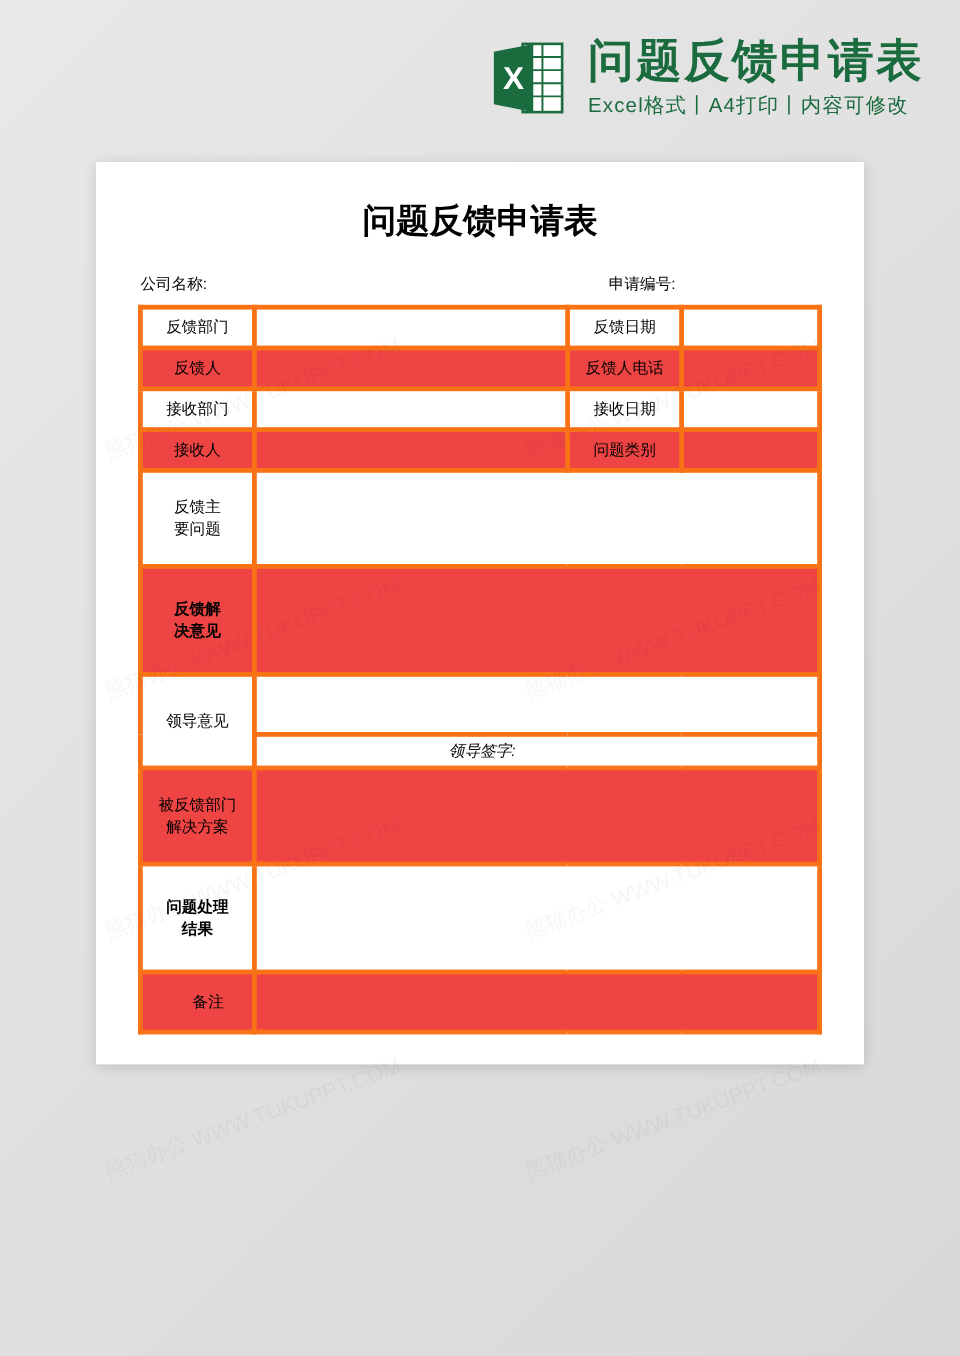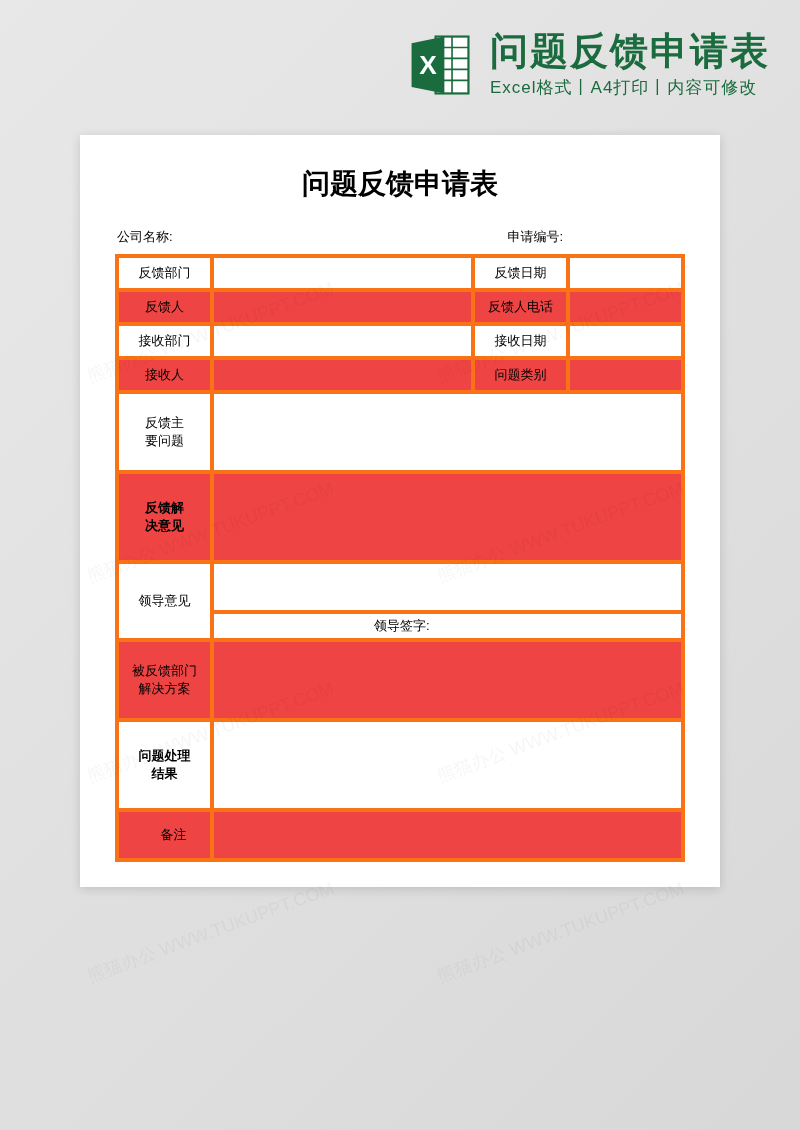--- a/index.html
+++ b/index.html
@@ -92,20 +92,21 @@
       background: #ef4444;
     }
     .tall-80 { height: 80px; }
     .tall-90 { height: 90px; font-weight: bold; }
     .tall-70 { height: 70px; }
     .tall-50 { height: 50px; padding-left: 20px; }
     .tall-30 { height: 28px; }
     .sig-cell {
       text-align: left;
       padding-left: 160px;
+      font-style: italic;
     }
     .watermark {
       position: absolute;
       color: rgba(0,0,0,0.04);
       font-size: 18px;
       transform: rotate(-20deg);
       pointer-events: none;
       white-space: nowrap;
     }
   </style>

